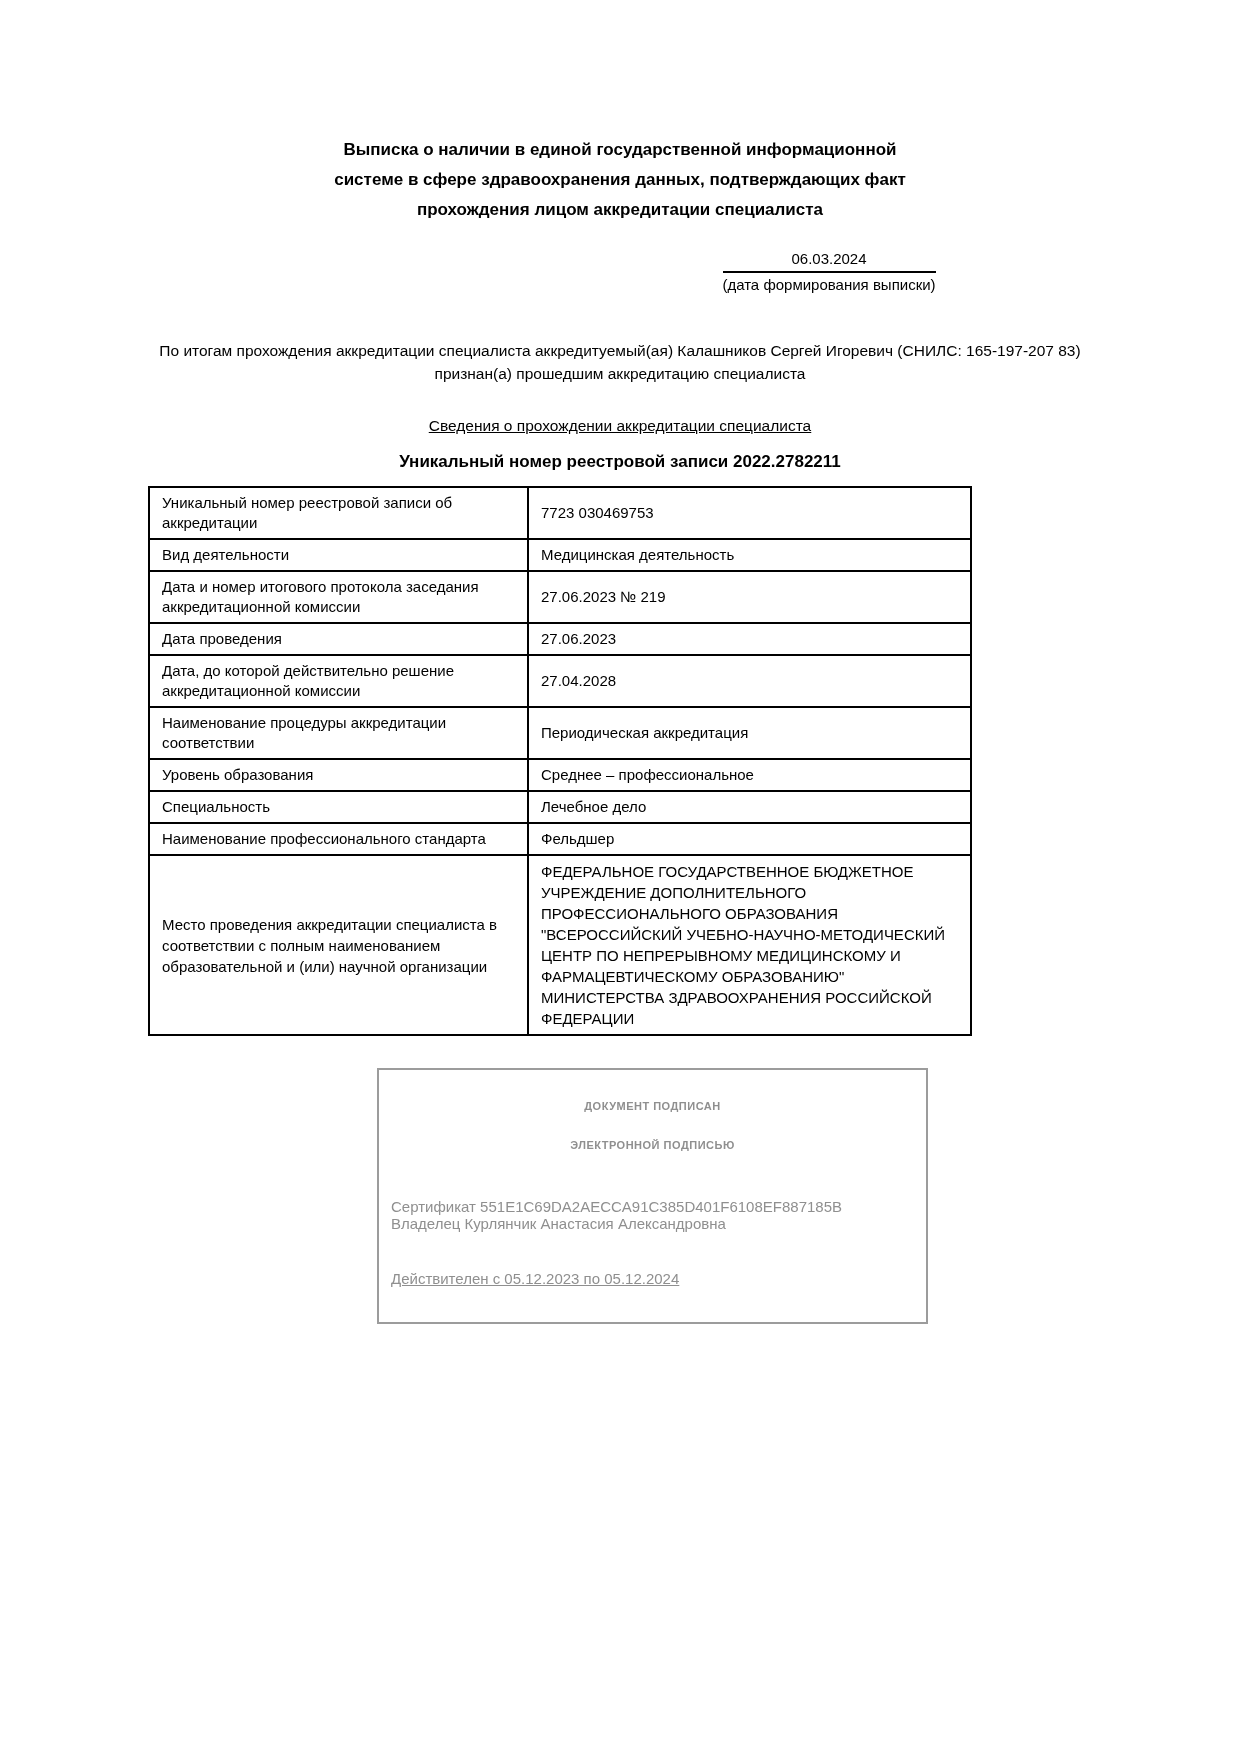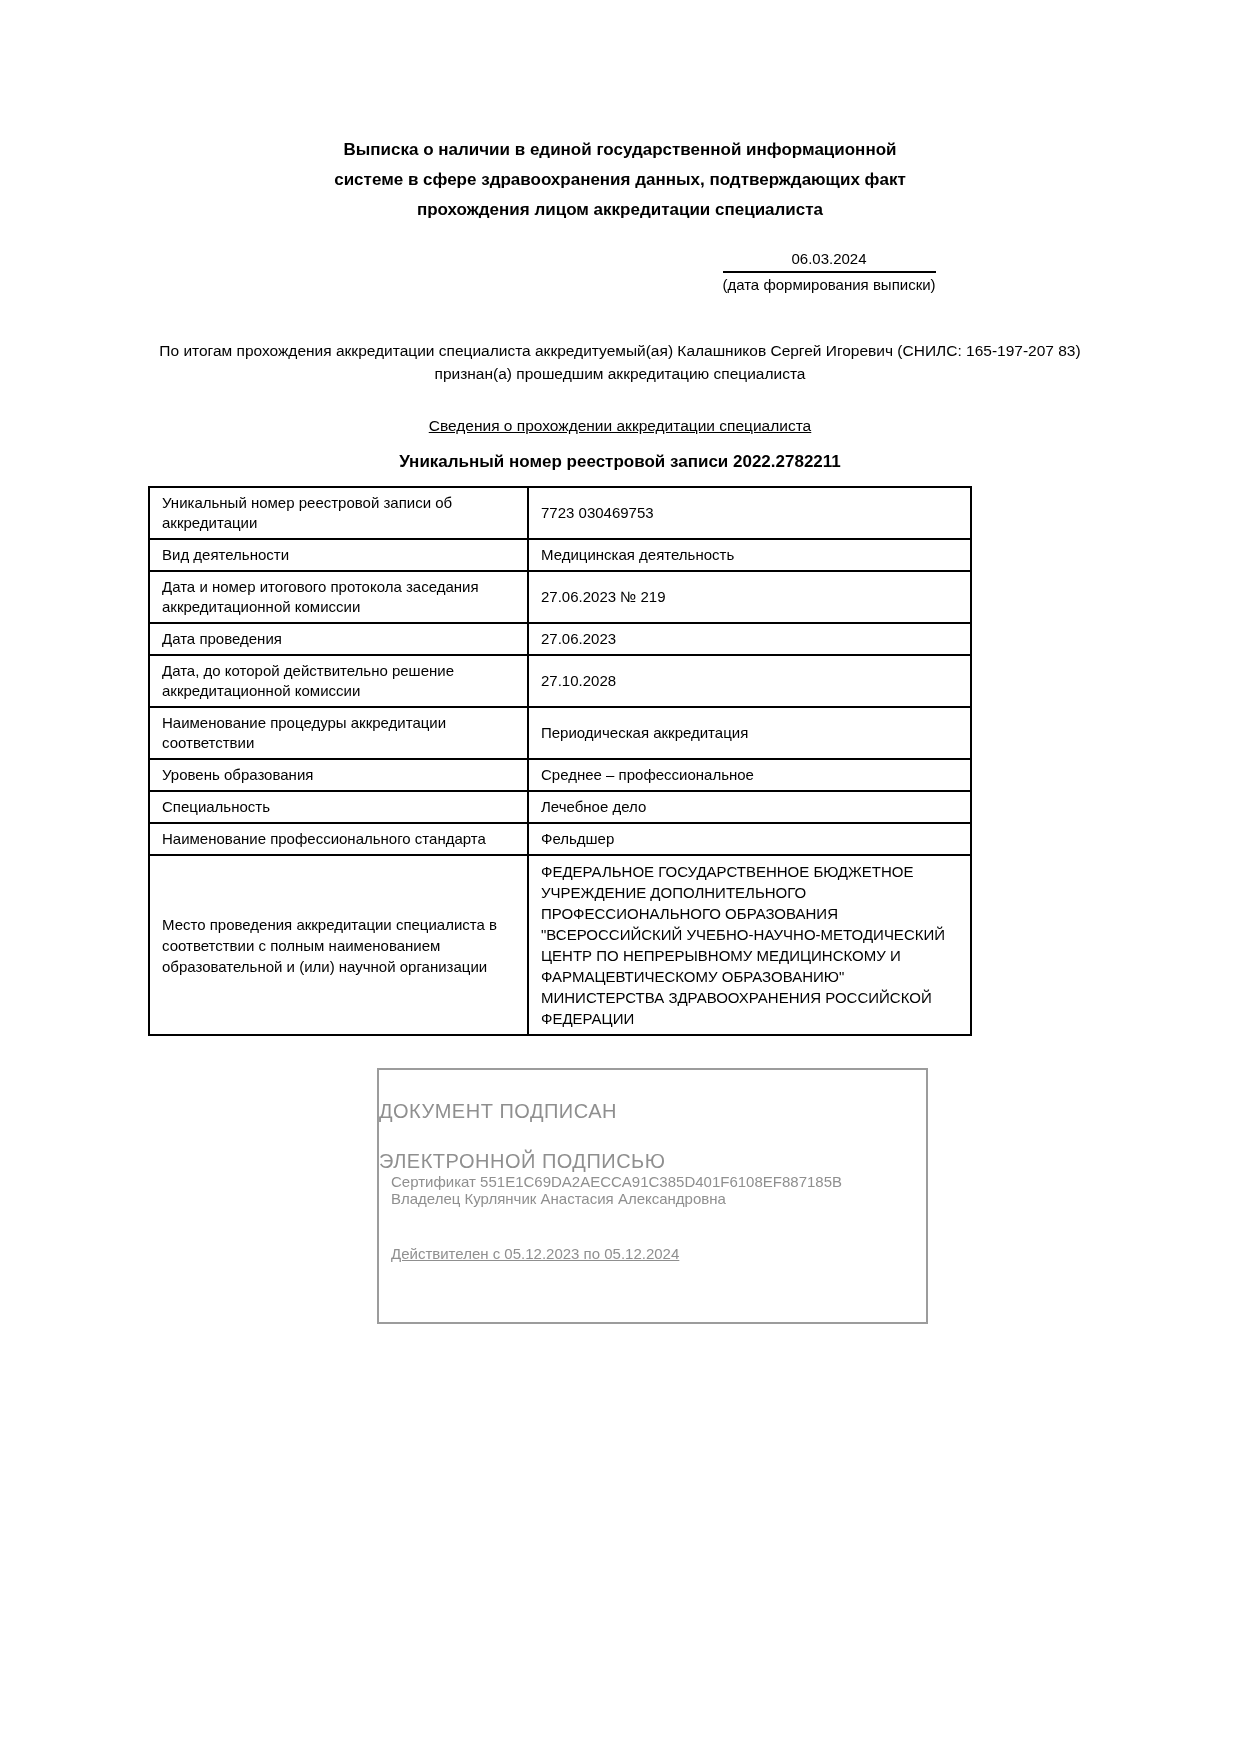--- a/index.html
+++ b/index.html
@@ -93,30 +93,32 @@
   .sig-box {
     box-sizing: border-box;
     margin-top: 32px;
     margin-left: 377px;
     width: 551px;
     height: 256px;
     border: 2px solid #9c9c9c;
     color: #8f8f8f;
   }
   .sig-title {
-    font-size: 20px;
+    text-align: center;
+    font-size: 11px;
     letter-spacing: 0.5px;
+    font-weight: bold;
   }
   .sig-title-1 { margin-top: 30px; }
   .sig-title-2 { margin-top: 27px; }
   .sig-line {
     margin: 0 0 0 12px;
     font-size: 15px;
   }
-  .sig-cert     { }
+  .sig-cert     { margin-top: 47px; }
   .sig-owner    { }
   .sig-validity { margin-top: 38px; text-decoration: underline; }
 </style>
 </head>
 <body>
 
 <div class="page">
 
   <div class="doc-title">
     <div>Выписка о наличии в единой государственной информационной</div>
@@ -153,21 +155,21 @@
       <tr class="r-tall">
         <td class="col-label">Дата и номер итогового протокола заседания аккредитационной комиссии</td>
         <td class="col-value">27.06.2023 № 219</td>
       </tr>
       <tr class="r-short">
         <td class="col-label">Дата проведения</td>
         <td class="col-value">27.06.2023</td>
       </tr>
       <tr class="r-tall">
         <td class="col-label">Дата, до которой действительно решение аккредитационной комиссии</td>
-        <td class="col-value">27.10.2028</td>
+        <td class="col-value">27.04.2028</td>
       </tr>
       <tr class="r-tall">
         <td class="col-label">Наименование процедуры аккредитации соответствии</td>
         <td class="col-value">Периодическая аккредитация</td>
       </tr>
       <tr class="r-short">
         <td class="col-label">Уровень образования</td>
         <td class="col-value">Среднее – профессиональное</td>
       </tr>
       <tr class="r-short">

